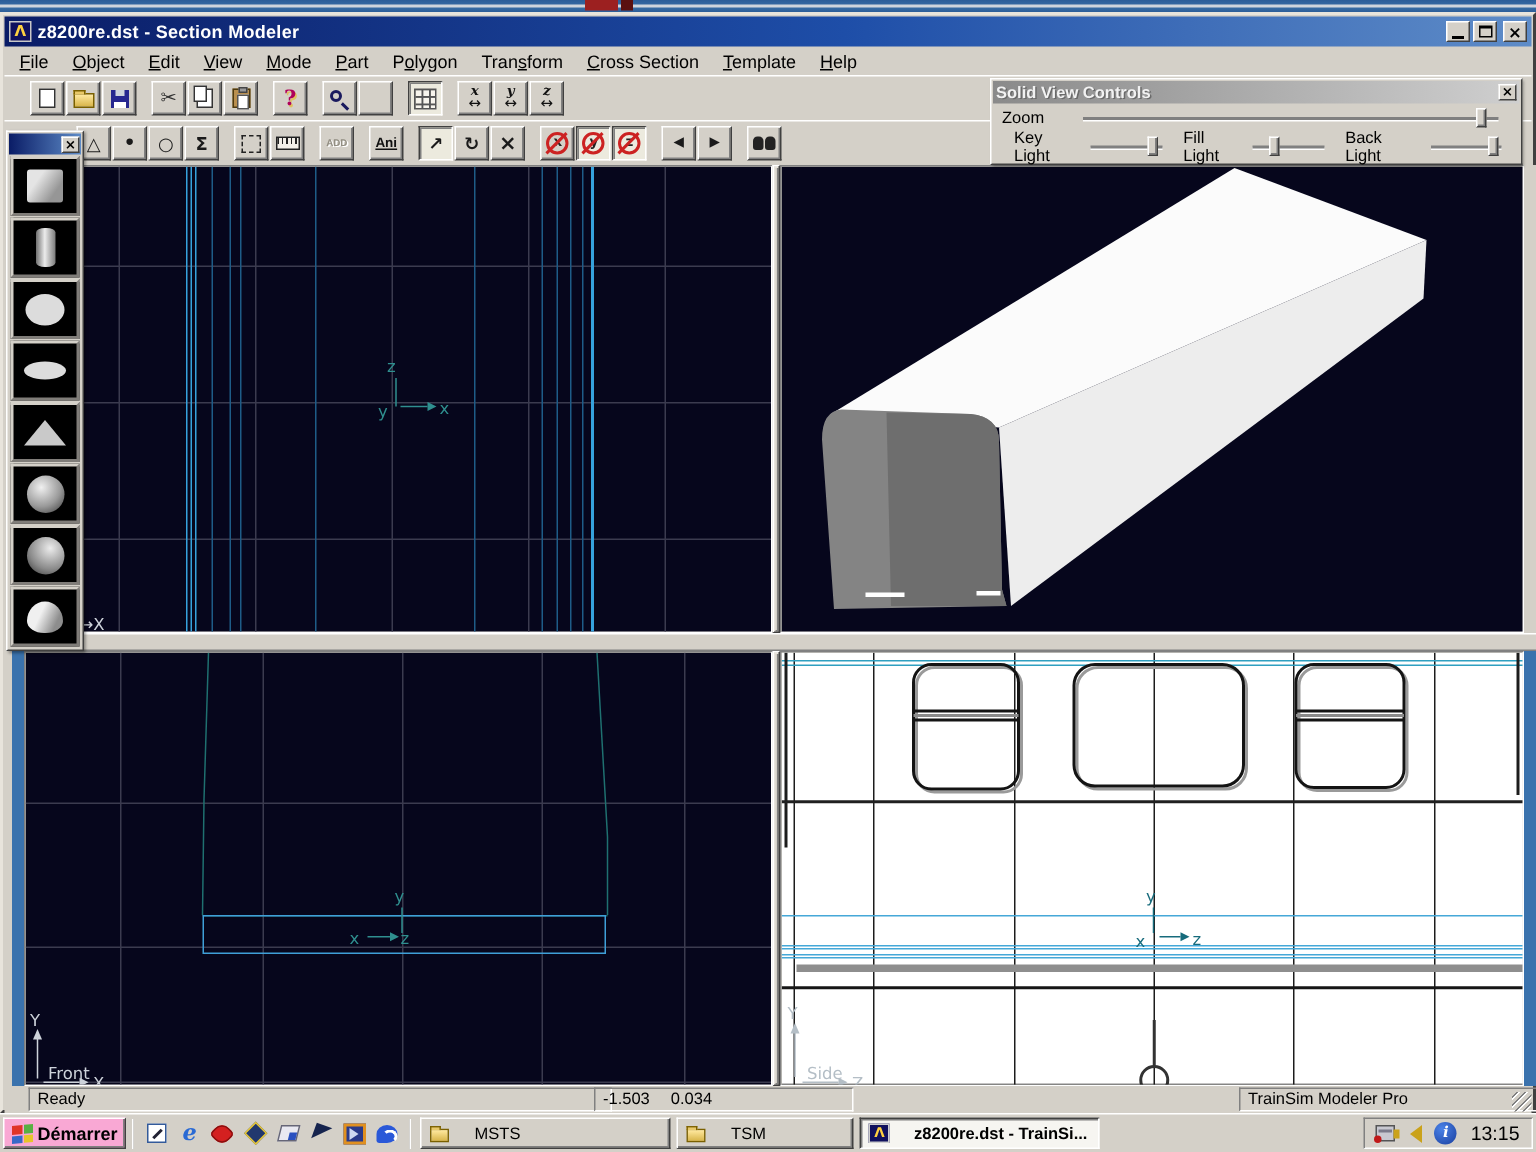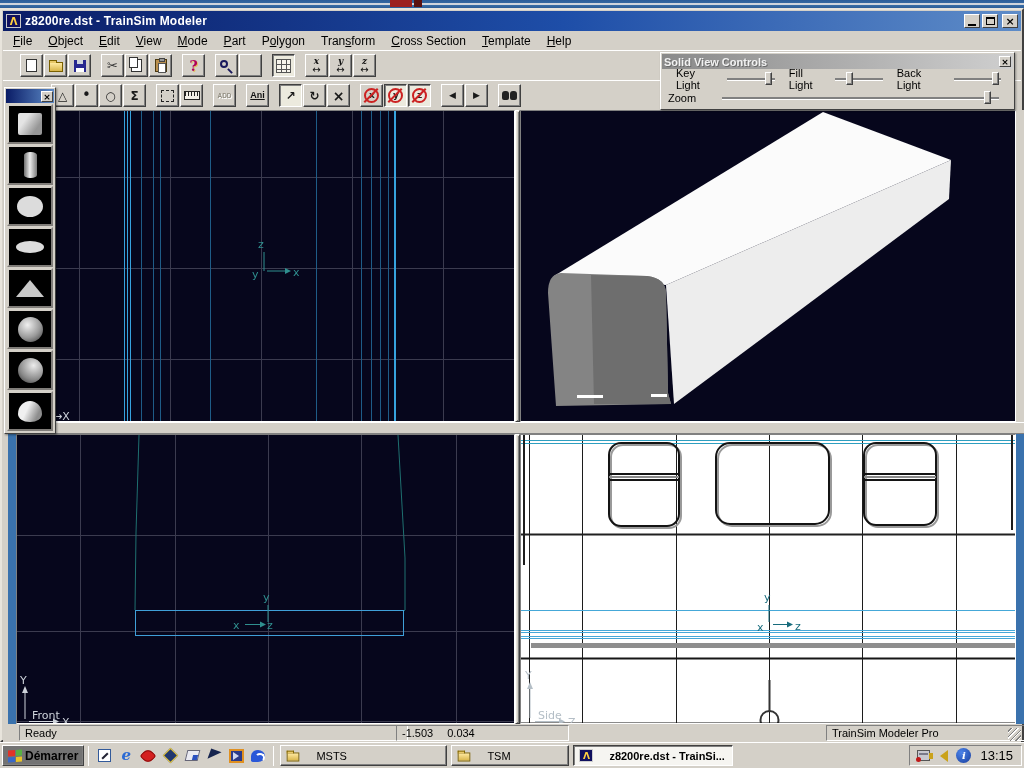--- a/index.html
+++ b/index.html
@@ -145,21 +145,21 @@
   #sp-coords  { left:393px; width:173px; gap:14px; }
   #sp-object  { left:568px; width:253px; }
   #sp-app     { left:823px; width:229px; }
   #grip { position:absolute; right:0; top:4px; width:13px; height:13px;
     background:repeating-linear-gradient(135deg,transparent 0 2px,#808080 2px 3px,#fff 3px 4px); }
 
   
   #taskbar { position:absolute; top:742px; left:0; width:1024px; height:26px; background:#d4d0c8; border-top:1px solid #fff;
     display:flex; align-items:center; padding:2px 2px 2px 2px; }
   #start-button { height:21px; display:flex; align-items:center; gap:3px; padding:0 5px; font-weight:bold; font-size:12px;
-    background:#737373; border:1px solid; border-color:#fff #404040 #404040 #fff; box-shadow:inset -1px -1px 0 #808080; }
+    background:#f9a8d4; border:1px solid; border-color:#fff #404040 #404040 #fff; box-shadow:inset -1px -1px 0 #808080; }
   .flag { width:14px; height:12px; display:grid; grid-template:1fr 1fr / 1fr 1fr; gap:1px; transform:skewY(-5deg); }
   .flag i:nth-child(1){background:#e03428;} .flag i:nth-child(2){background:#58b043;}
   .flag i:nth-child(3){background:#3868c8;} .flag i:nth-child(4){background:#e8c428;}
   .tb-sep { width:1px; height:20px; background:#808080; border-right:1px solid #fff; margin:0 4px; }
   #quick-launch { display:flex; align-items:center; gap:4px; padding:0 2px; }
   .ql { width:18px; height:18px; display:flex; align-items:center; justify-content:center; }
   .q-show-desktop { } .q-show-desktop i { display:block; width:13px; height:13px; background:#fff; border:1px solid #335a9a; position:relative; }
   .q-show-desktop i::after { content:""; position:absolute; left:2px; top:5px; width:8px; height:2px; background:#223; transform:rotate(-45deg); }
   .q-internet-explorer { font:bold italic 15px/1 "DejaVu Serif",serif; color:#2a6ad4; }
   .q-red-star-app i { display:block; width:12px; height:12px; background:#d42020; border-radius:55% 25% 55% 25%; transform:rotate(45deg); box-shadow:0 0 0 1px #8a0f0f inset; }
@@ -203,21 +203,21 @@
 <div id="desktop-strip">
   <div class="lightline"></div>
   <div class="redmark"></div>
   <div class="redmark2"></div>
 </div>
 
 <div id="app-window">
 
   <div id="titlebar">
     <span class="win-icon">Λ</span>
-    <span id="title-text">z8200re.dst - TrainSim Modeler</span>
+    <span id="title-text">z8200re.dst - Section Modeler</span>
     <span id="title-buttons">
       <span class="tb-btn wb-min">
           <i></i>
         </span>
       <span class="tb-btn wb-max">
           <i></i>
         </span>
       <span class="tb-btn wb-close">×</span>
     </span>
   </div>
@@ -523,40 +523,40 @@
           <span class="pshape p-dome"></span>
         </button>
       </div>
   </div>
 
   <div id="svc">
     <div id="svc-title">
       <span class="t">Solid View Controls</span>
       <span class="mini-close">×</span>
     </div>
+    <div class="svc-row">
+      <span class="svc-label">Zoom</span>
+      <span id="svc-zoom-track" class="track">
+          <span class="thumb" id="zoom-thumb" style="left: calc(96% - 4px);"></span>
+        </span>
+    </div>
     <div class="svc-row" id="svc-lights">
         <span class="svc-label" style="margin-left: 8px;">Key Light</span>
         <span class="track light-track">
           <span class="thumb" style="left: calc(88% - 4px);"></span>
         </span>
         <span class="svc-label" style="margin-left: 8px;">Fill Light</span>
         <span class="track light-track">
           <span class="thumb" style="left: calc(32% - 4px);"></span>
         </span>
         <span class="svc-label" style="margin-left: 8px;">Back Light</span>
         <span class="track light-track">
           <span class="thumb" style="left: calc(90% - 4px);"></span>
         </span>
       </div>
-    <div class="svc-row">
-      <span class="svc-label">Zoom</span>
-      <span id="svc-zoom-track" class="track">
-          <span class="thumb" id="zoom-thumb" style="left: calc(96% - 4px);"></span>
-        </span>
-    </div>
   </div>
 
   <div id="statusbar">
     <span id="sp-message" class="spanel">
         <span>Ready</span>
       </span>
     <span id="sp-coords" class="spanel">
       <span>-1.503</span>
       <span>0.034</span>
     </span>

